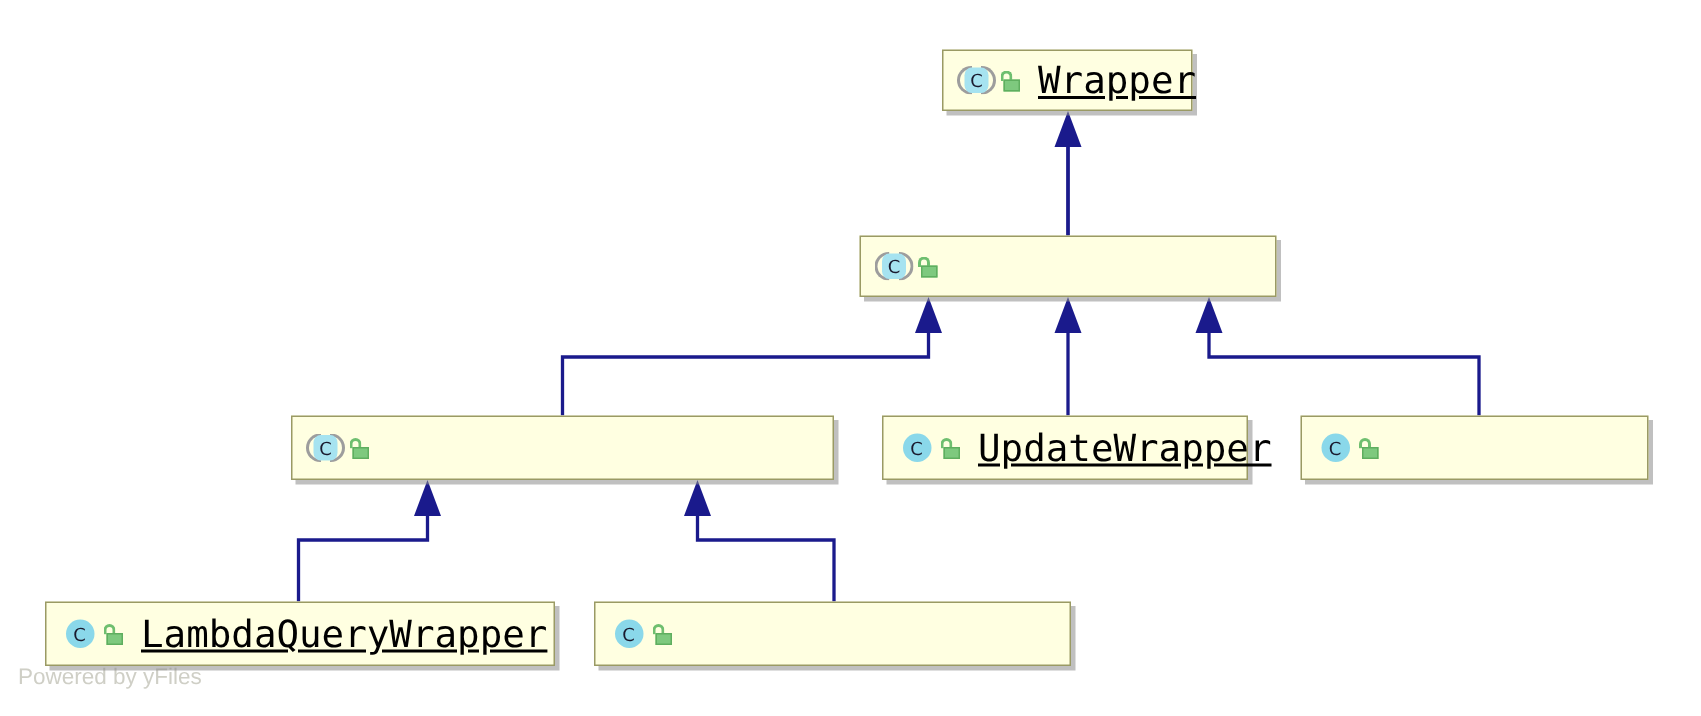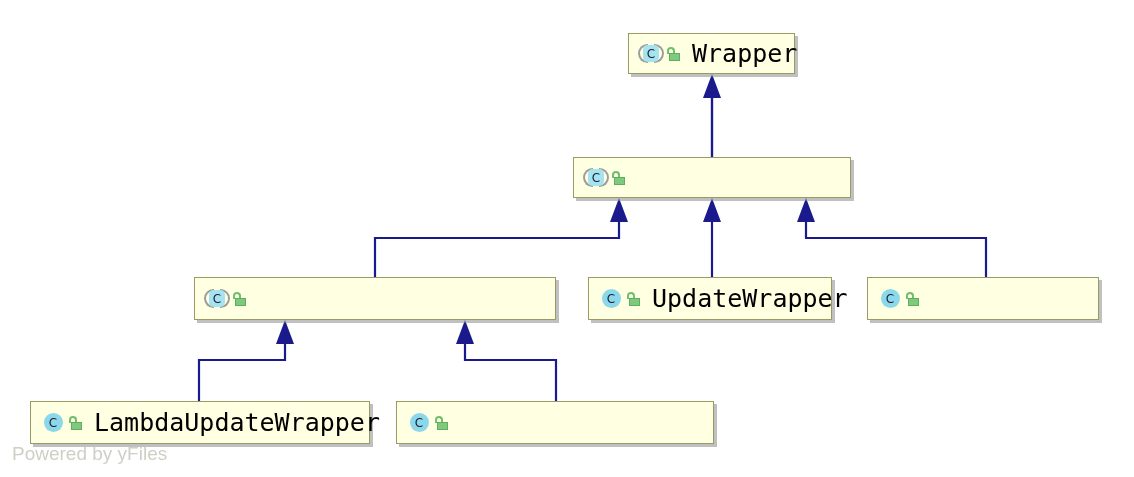--- a/index.html
+++ b/index.html
@@ -126,27 +126,28 @@
     box-sizing: border-box;
   }
   .node-label {
     margin-left: 9px;
     font-family: "DejaVu Sans Mono", monospace;
     font-size: 25px;
     letter-spacing: 0px;
     color: #000000;
     white-space: nowrap;
     line-height: 1;
+    text-decoration: underline;
   }
   #watermark {
     position: absolute;
     left: 12px;
     top: 443px;
     font-family: "Liberation Sans", sans-serif;
-    font-size: 19px;
+    font-size: 15px;
     color: #cfcfc6;
     z-index: 2;
     white-space: nowrap;
   }
 </style>
 </head>
 <body>
 
 <div id="diagram-canvas">
 
@@ -260,21 +261,21 @@
       <span class="class-icon">
 
         <span class="disc"></span>
         <span class="glyph">C</span>
       </span>
       <span class="lock-icon">
         <span class="shackle"></span>
         <span class="body"></span>
       </span>
     </span>
-    <span class="node-label">LambdaUpdateWrapper</span>
+    <span class="node-label">LambdaQueryWrapper</span>
   </div>
 
   <div class="uml-node" style="left:396px; top:401px; width:318px; height:43px;">
     <span class="node-icons">
       <span class="class-icon">
 
         <span class="disc"></span>
         <span class="glyph">C</span>
       </span>
       <span class="lock-icon">

